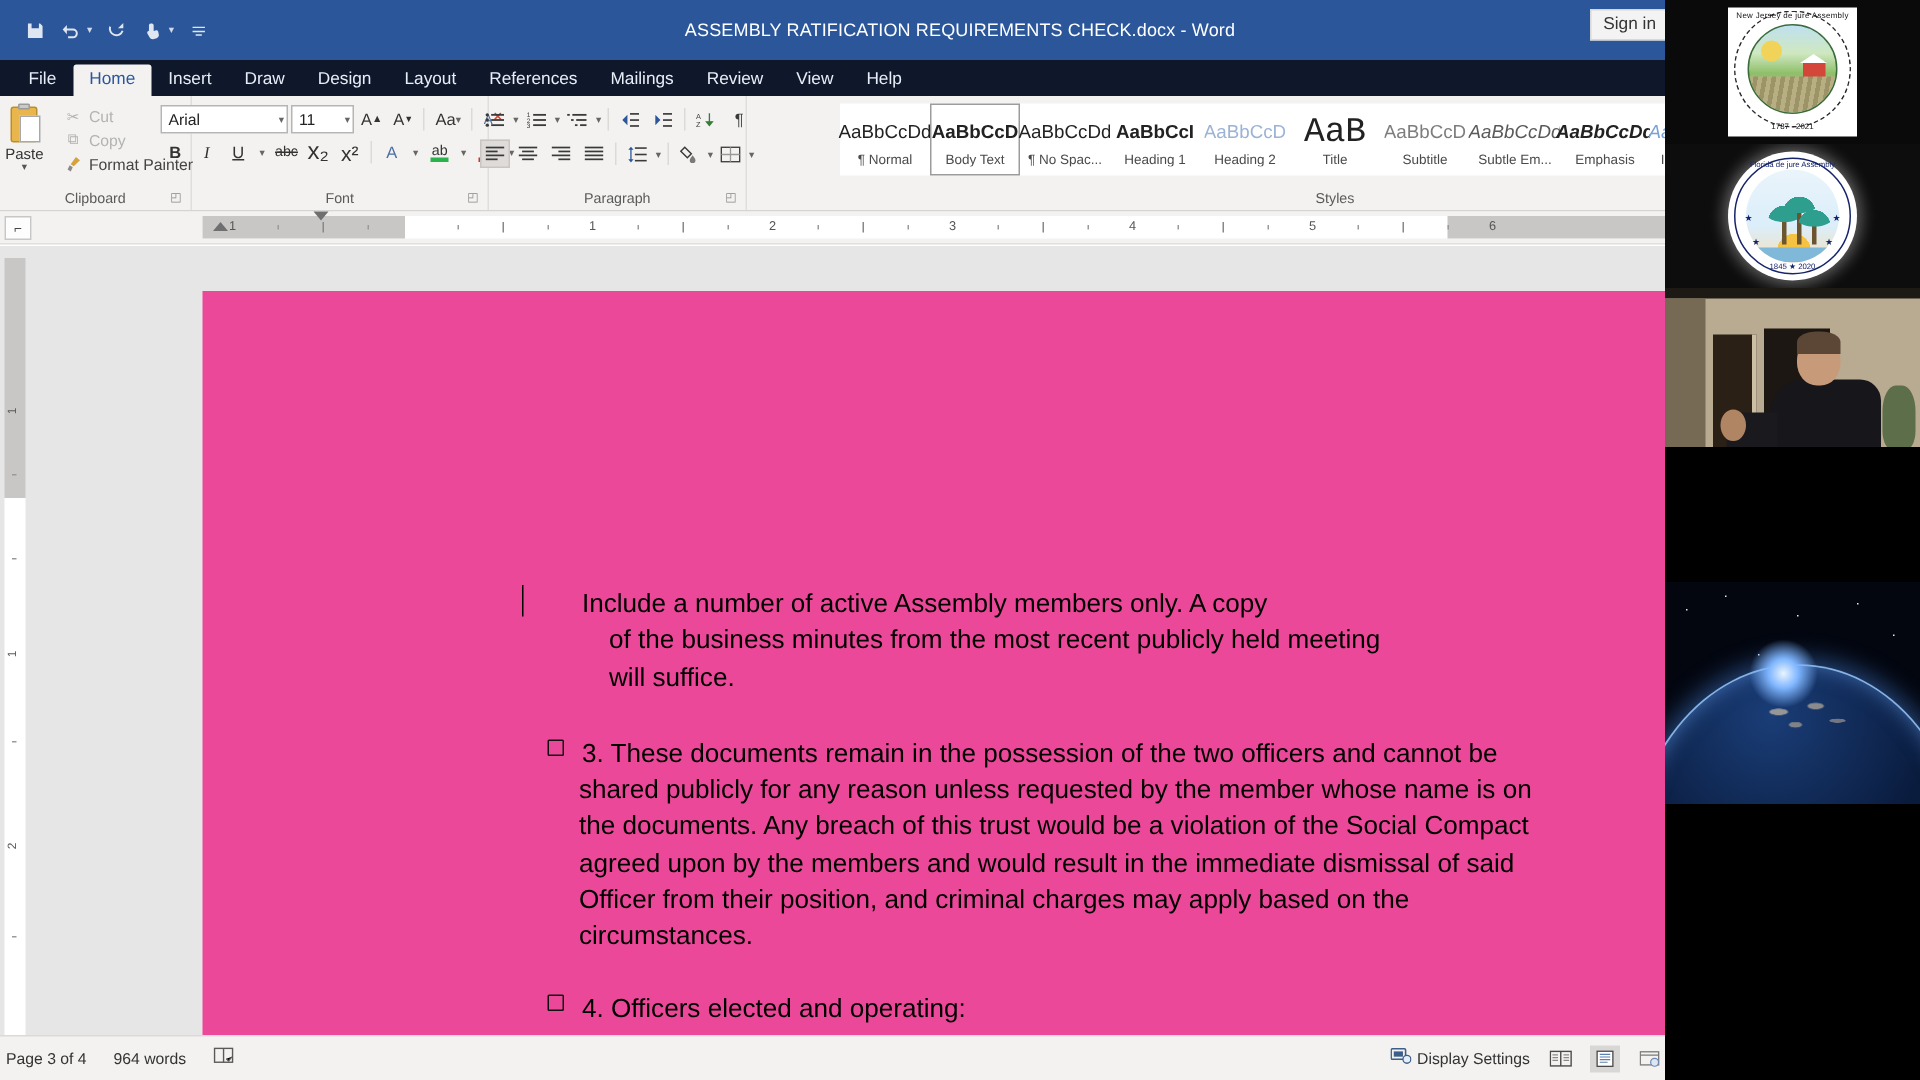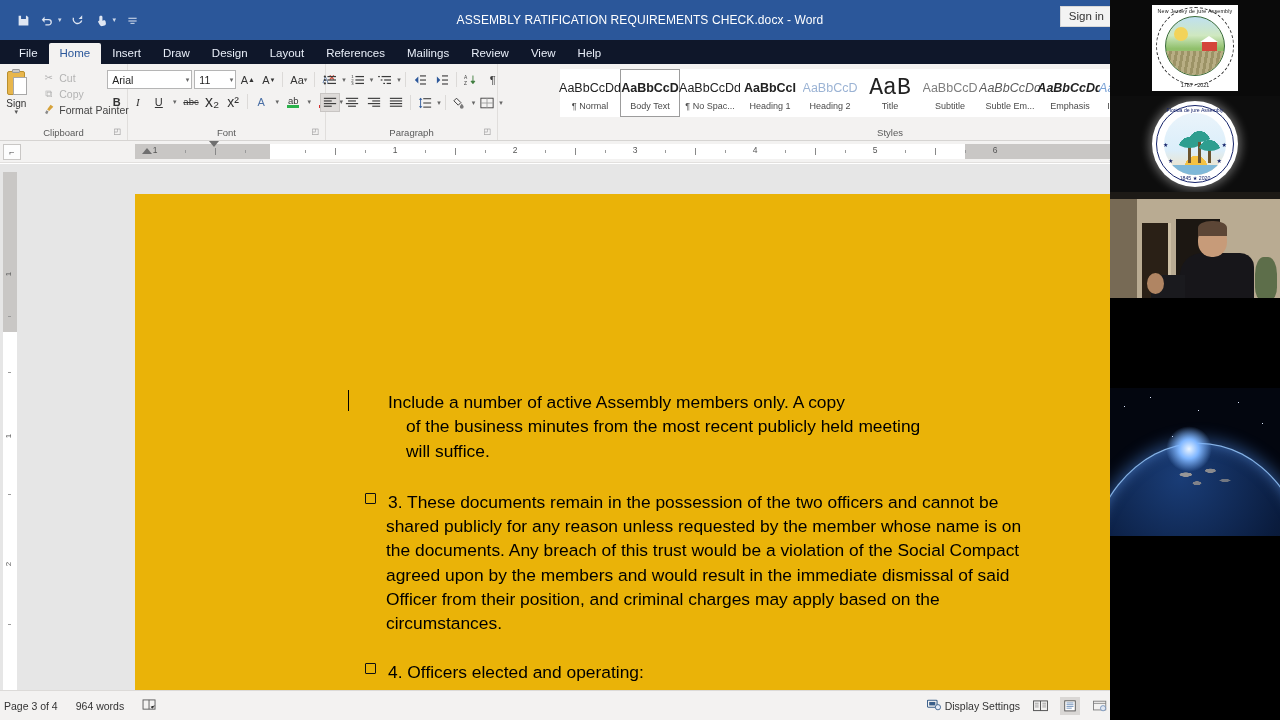--- a/index.html
+++ b/index.html
@@ -98,21 +98,21 @@
 
   
   .workarea { position:absolute; left:0; top:164px; right:0; bottom:30px; background:#e6e6e6; overflow:hidden; }
   .vruler { position:absolute; left:0; top:0; width:20px; height:100%; background:#e6e6e6; }
   .vruler .vwhite { position:absolute; left:3px; width:14px; background:#fff; }
   .vruler .vgrey { position:absolute; left:3px; width:14px; background:#c9c7c5; }
   .vruler .vnum { position:absolute; left:8px; font-size:8px; color:#5a5a5a;
                   transform:translate(-50%,-50%) rotate(-90deg); }
   .vruler .vtick { position:absolute; left:8px; width:3px; height:1px; background:#9a9a9a; }
 
-  .page { position:absolute; left:135px; top:30px; width:1018px; height:520px; background:#eab308; }
+  .page { position:absolute; left:135px; top:30px; width:1018px; height:520px; background:#ec4899; }
   .doctext { position:absolute; left:215px; top:196px; width:700px;
              font-family:"Liberation Sans", sans-serif; font-size:17.4px; color:#000; line-height:24.3px; }
   .para { position:relative; }
   .para + .para { margin-top:27px; }
   .p-ind { padding-left:38px; text-indent:0; }
   .p-hang { padding-left:38px; }
   .bullet { position:absolute; left:15px; top:3px; width:11px; height:11px;
             border:1.6px solid #111; border-radius:1px; }
   .bullet:after { content:""; position:absolute; left:0px; top:4.5px; width:11px; height:3px; background:#111; display:none; }
   .caret { position:absolute; left:-2px; top:0px; width:1.4px; height:21px; background:#000; }
@@ -272,21 +272,21 @@
     <div class="ribbon">
 
       <div class="grp" style="width:128px;">
         <div class="grp-body">
           <div class="paste-btn">
             <div class="paste-ico">
               <div class="pc-body"></div>
                 <div class="pc-clip"></div>
                 <div class="pc-page"></div>
             </div>
-            <div class="paste-lab">Sign</div>
+            <div class="paste-lab">Paste</div>
             <div class="mini-caret">▾</div>
           </div>
           <div class="clip-cmds">
             <div class="cmd dim">
               <span class="cmd-ico">✂</span>
               <span>Cut</span>
             </div>
             <div class="cmd dim">
               <span class="cmd-ico">⧉</span>
               <span>Copy</span>

